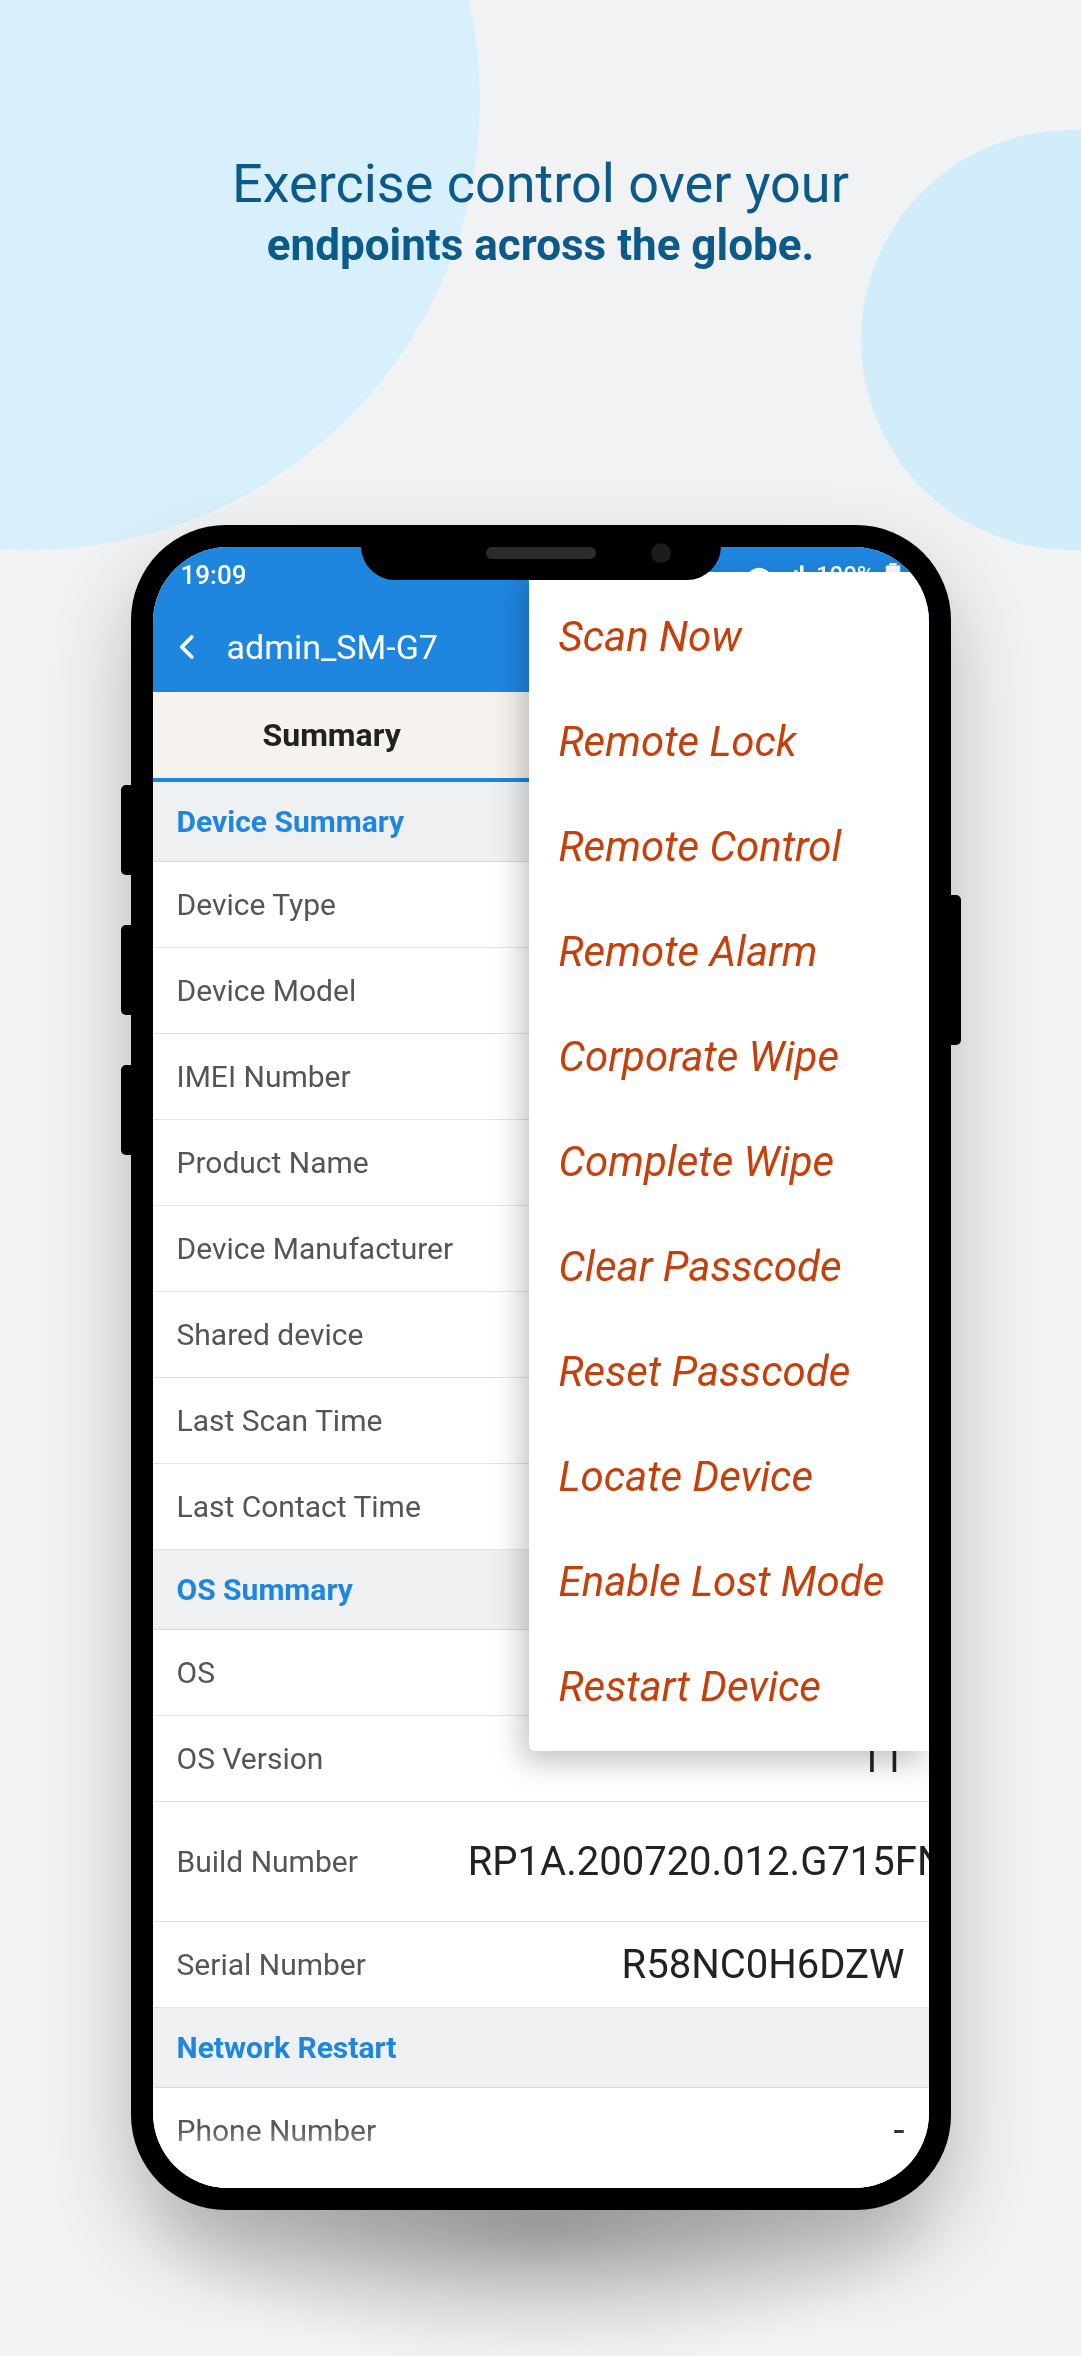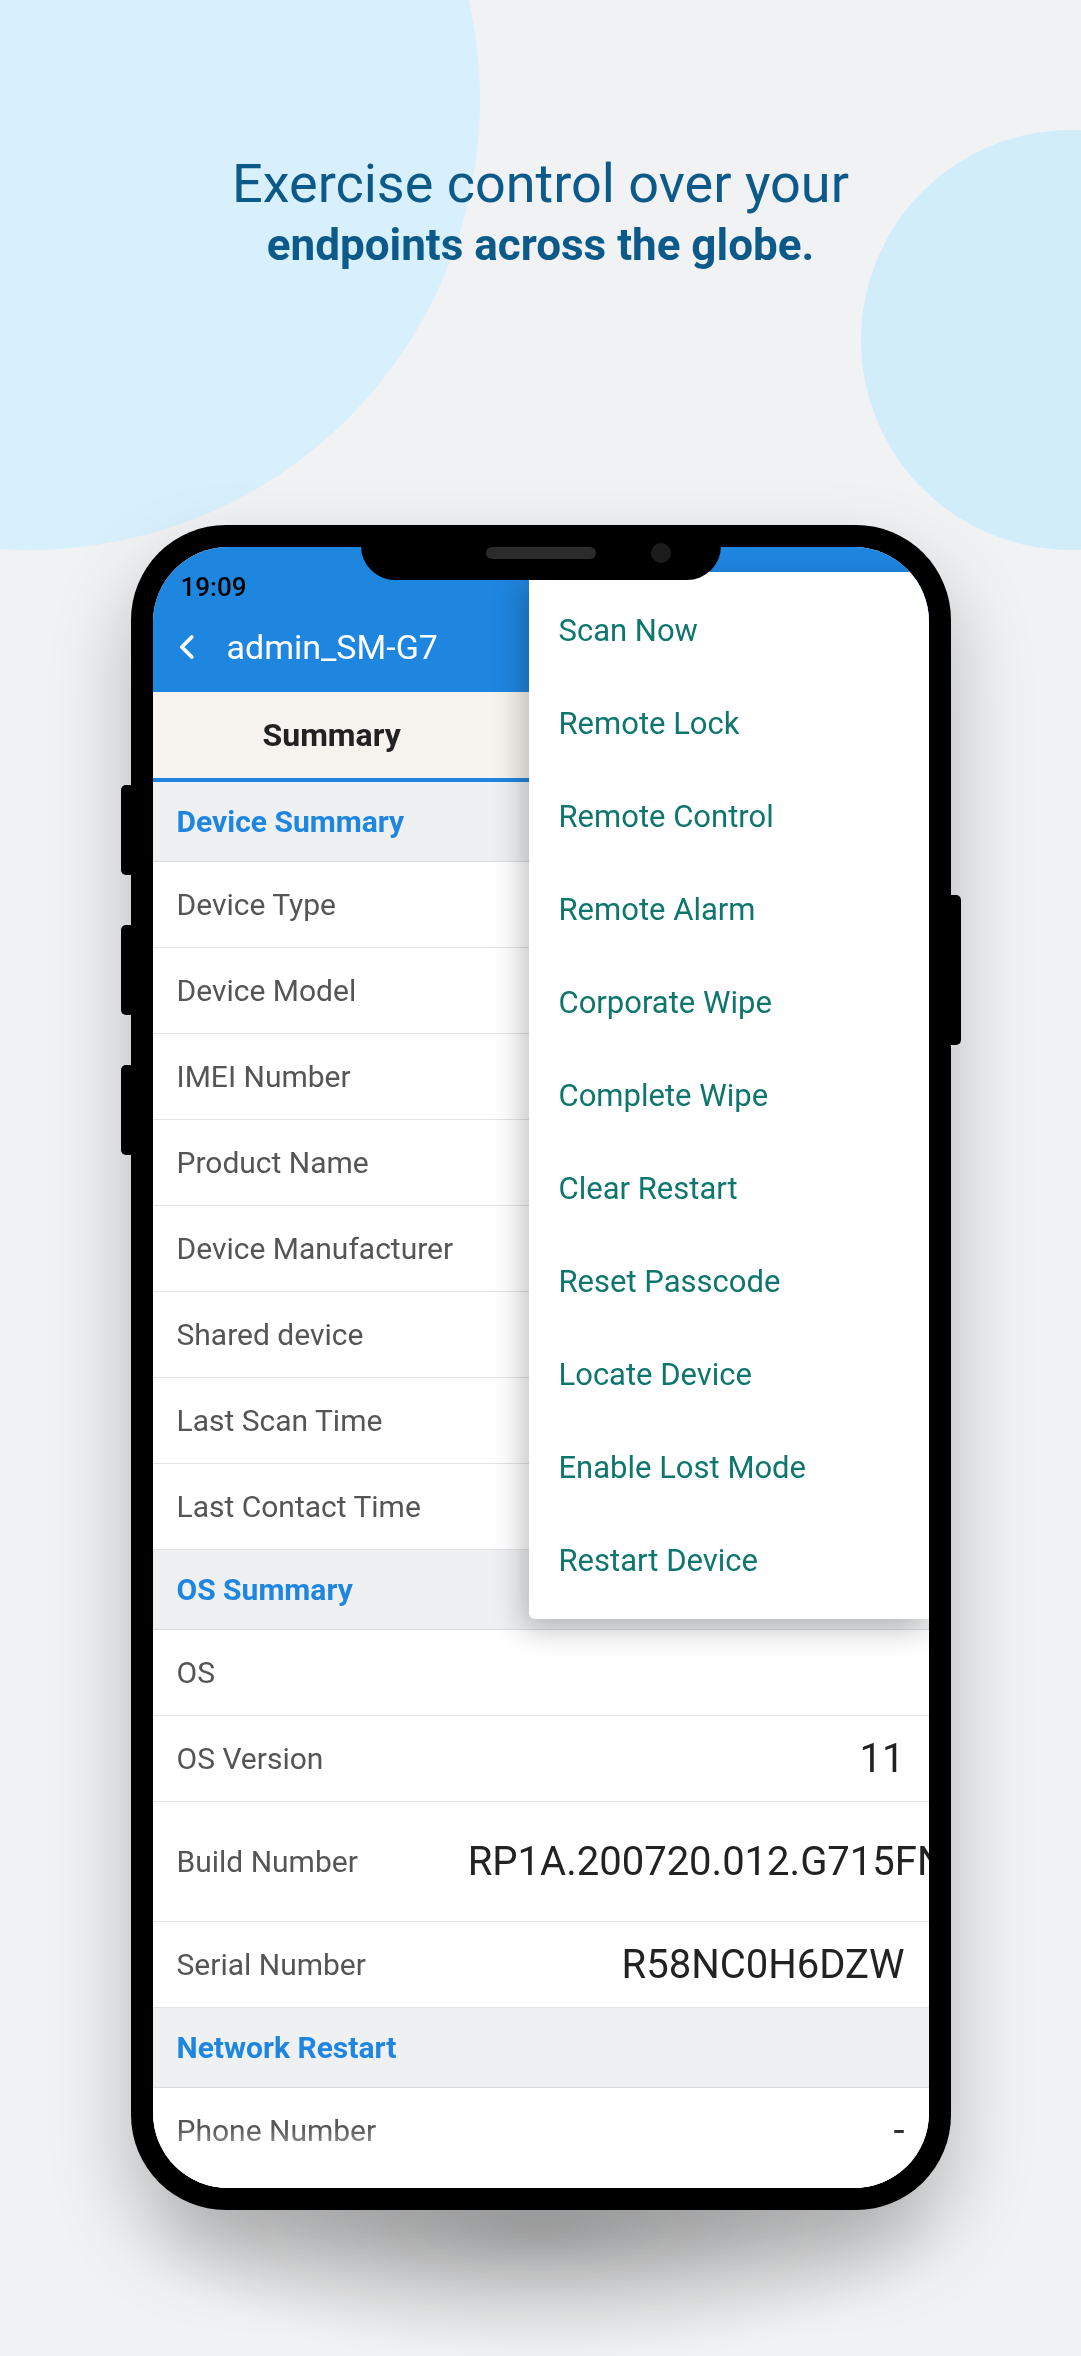--- a/index.html
+++ b/index.html
@@ -98,23 +98,23 @@
     inset: 22px;
     background: #fff;
     border-radius: 75px;
     overflow: hidden;
   }
 
   
   .statusbar {
     height: 55px;
     background: #1f86e0;
-    color: #000000;
+    color: #ffffff;
     display: flex;
-    align-items: flex-end;
+    align-items: center;
     justify-content: space-between;
     padding: 0 28px;
     font-size: 26px;
     font-weight: 500;
   }
   .statusbar .right { display: flex; align-items: center; gap: 10px; font-size: 24px; }
   .statusbar svg { display: block; }
 
   .appbar {
     height: 90px;
@@ -182,22 +182,23 @@
     right: 0;
     width: 400px;
     background: #fff;
     box-shadow: -6px 10px 30px rgba(0,0,0,0.25);
     border-radius: 6px 0 0 6px;
     z-index: 15;
     padding: 12px 0;
   }
   .menu-item {
     padding: 28px 30px;
-    font-size: 31px;
-    color: #0f766e;
+    font-size: 42px;
+    color: #c2410c;
+    font-style: italic;
   }
 
   
   .fade {
     position: absolute;
     left: 0; right: 0; bottom: 0;
     height: 60px;
     background: linear-gradient(to bottom, rgba(255,255,255,0), #fff 80%);
     pointer-events: none;
     z-index: 5;
@@ -332,21 +333,21 @@
       <div class="fade"></div>
     </div>
 
     <div class="menu">
       <div class="menu-item">Scan Now</div>
       <div class="menu-item">Remote Lock</div>
       <div class="menu-item">Remote Control</div>
       <div class="menu-item">Remote Alarm</div>
       <div class="menu-item">Corporate Wipe</div>
       <div class="menu-item">Complete Wipe</div>
-      <div class="menu-item">Clear Restart</div>
+      <div class="menu-item">Clear Passcode</div>
       <div class="menu-item">Reset Passcode</div>
       <div class="menu-item">Locate Device</div>
       <div class="menu-item">Enable Lost Mode</div>
       <div class="menu-item">Restart Device</div>
     </div>
 
   </div>
 </div>
 
 </body></html>

